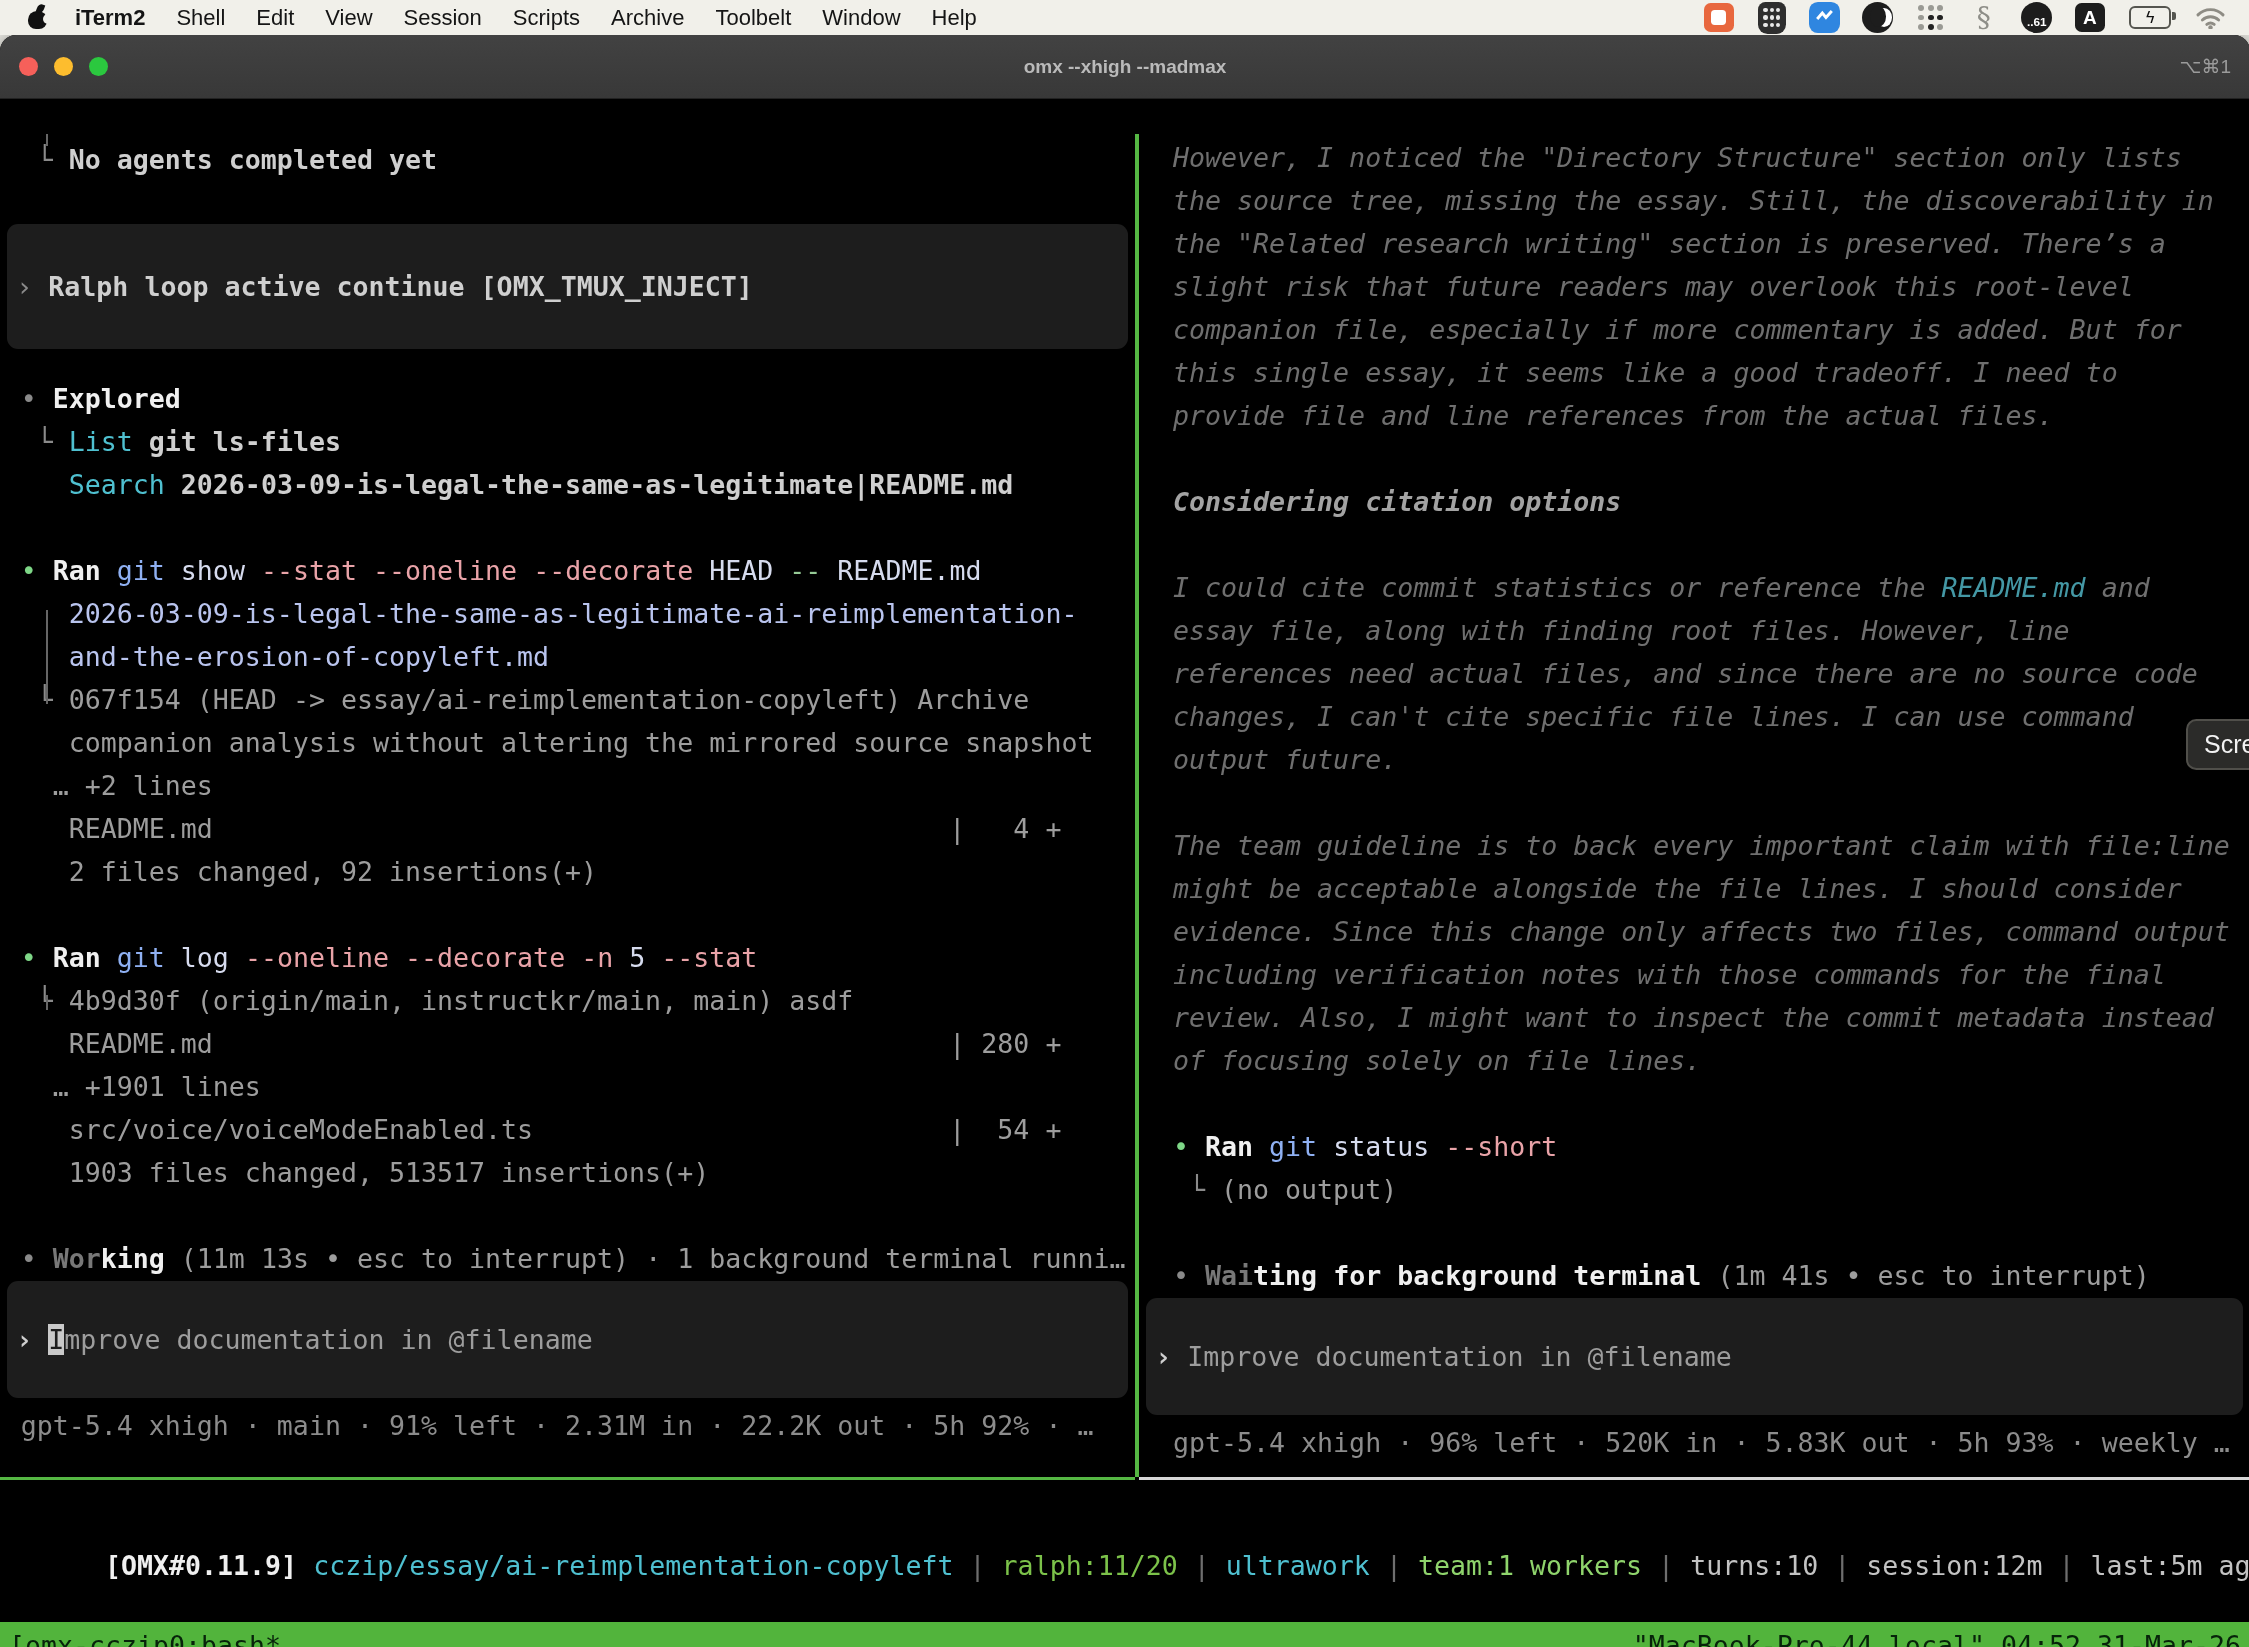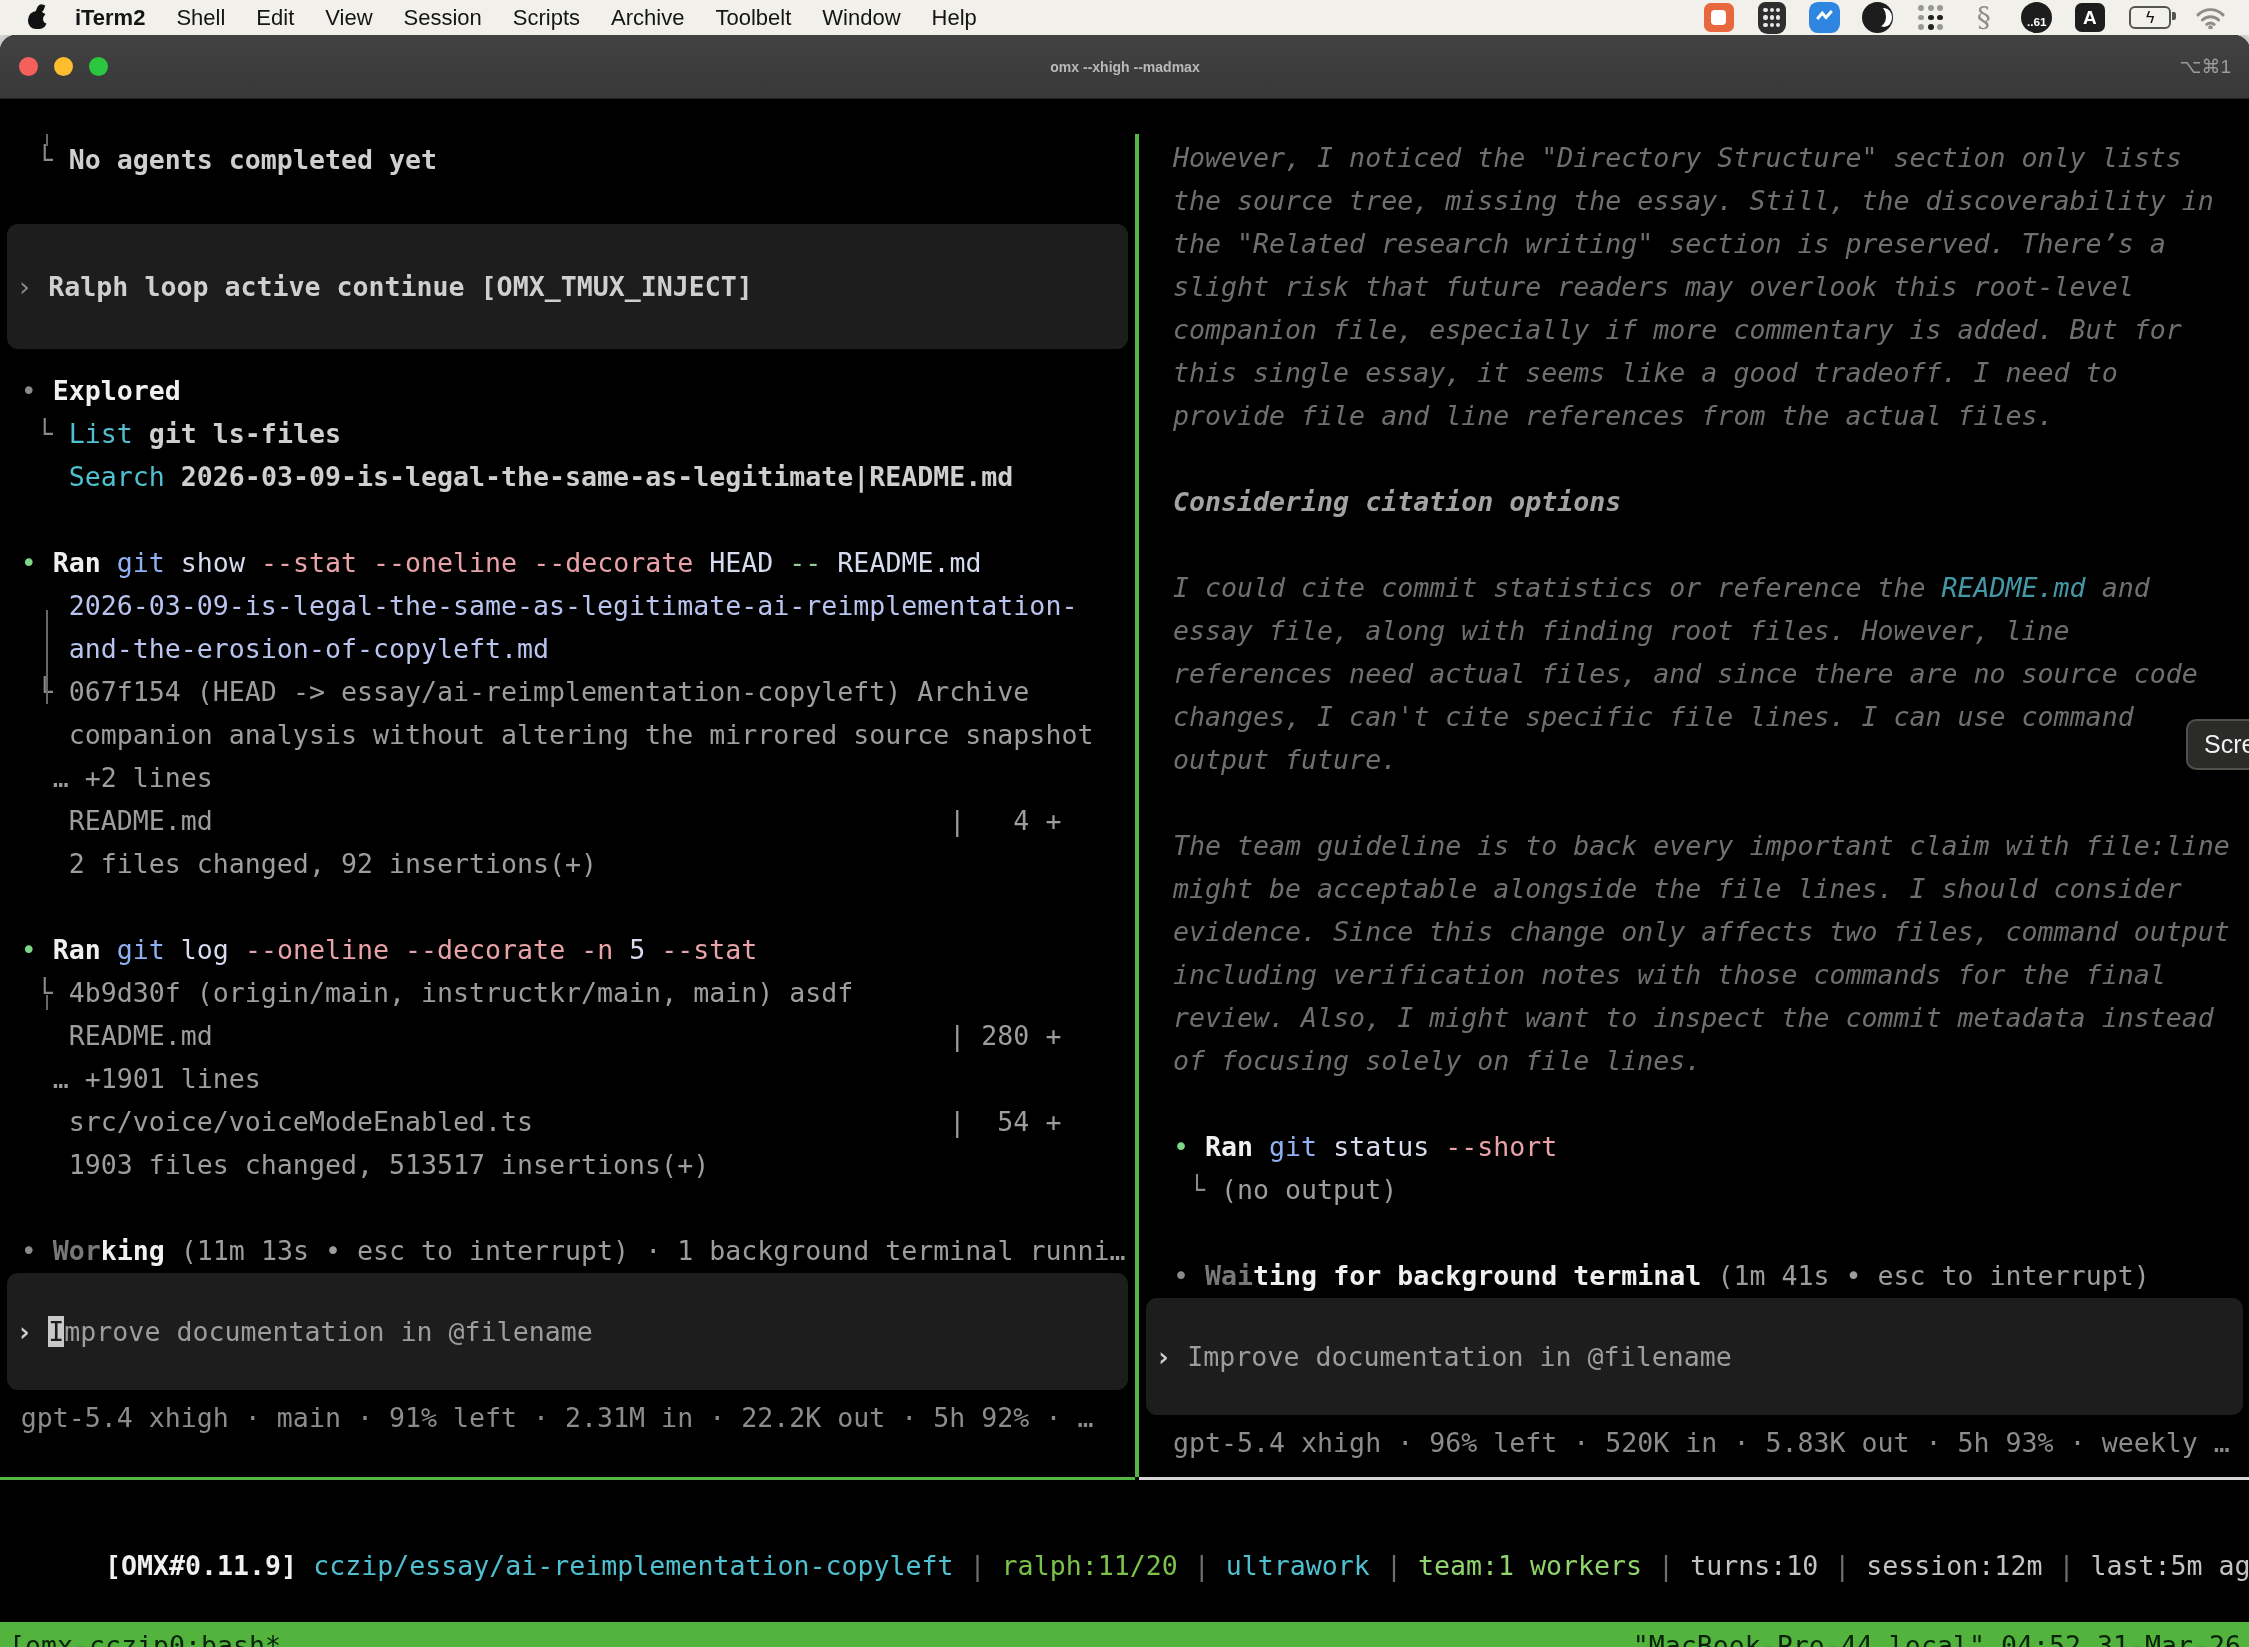--- a/index.html
+++ b/index.html
@@ -42,21 +42,21 @@
   .ic-batt:after{content:"";position:absolute;right:-6.6px;top:4.4px;width:3.7px;height:8px;background:#55554f;border-radius:0 2.2px 2.2px 0;}
   
   .window{position:absolute;top:35px;left:0;width:2250px;height:1612px;border-radius:16px 16px 0 0;overflow:hidden;background:#000;box-shadow:0 1.5px 22px rgba(0,0,0,.5);z-index:10;}
   .titlebar{height:63px;background:linear-gradient(#424242,#383838);border-bottom:0.7px solid #222;display:flex;align-items:center;position:relative;
     font-family:"Liberation Sans","DejaVu Sans",sans-serif;}
   .traffic{display:flex;gap:16px;margin-left:19px;}
   .tl{width:19px;height:19px;border-radius:50%;}
   .tl.close{background:#f6605a;}
   .tl.min{background:#fdbd2e;}
   .tl.zoom{background:#2bc83f;}
-  .wtitle{position:absolute;left:0;right:0;text-align:center;color:#bababa;font-size:14px;font-weight:bold;}
+  .wtitle{position:absolute;left:0;right:0;text-align:center;color:#bababa;font-size:19px;font-weight:bold;}
   .wshort{position:absolute;right:19px;color:#9b9b9b;font-size:19px;}
   
   .term{position:absolute;top:99px;left:0;right:0;bottom:0;background:#000;font-size:26.6px;line-height:43px;color:#cfcfcf;}
   .pane{position:absolute;top:0;height:1343px;overflow:hidden;box-sizing:border-box;}
   .pane-left{left:0;width:1135px;padding:3.7px 0 0 20.7px;}
   .pane-right{left:1139px;right:0;padding:1.5px 0 0 34px;}
   .vdivider{position:absolute;top:0;left:1135px;width:3.7px;height:1343px;background:#55b743;}
   .hborder-left{position:absolute;top:1343px;left:0;width:1135px;height:3px;background:#55b743;}
   .hborder-right{position:absolute;top:1343px;left:1139px;right:0;height:3px;background:#d6d6d6;}
   .row{height:43px;white-space:pre;}
@@ -203,21 +203,21 @@
   <div class="term">
 
     <div class="pane pane-left">
       <div>
           <div class="row"><span class="c-dim"> └ </span><span class="c-fg">No agents completed yet</span></div>
           <div class="row"></div>
         </div>
       <div class="inputbox box-inject">
         <span><span class="c-dim">› </span><span class="c-fg">Ralph loop active continue [OMX_TMUX_INJECT]</span></span>
       </div>
-      <div style="margin-top:20px;">
+      <div style="margin-top:28px;">
           <div class="row"><span class="c-dim">• </span><span class="c-bold">Explored</span></div>
           <div class="row"><span class="c-dim"> └ </span><span class="c-cyan">List</span><span class="c-fg"> git ls-files</span></div>
           <div class="row"><span class="c-fg">   </span><span class="c-cyan">Search</span><span class="c-fg"> 2026-03-09-is-legal-the-same-as-legitimate|README.md</span></div>
           <div class="row"></div>
           <div class="row"><span class="c-gbul">• </span><span class="c-bold">Ran</span><span class="c-fg"> </span><span class="c-blue">git</span><span class="c-fg"> </span><span class="c-pale">show</span><span class="c-fg"> </span><span class="c-pink">--stat</span><span class="c-fg"> </span><span class="c-pink">--oneline</span><span class="c-fg"> </span><span class="c-pink">--decorate</span><span class="c-fg"> </span><span class="c-pale">HEAD</span><span class="c-fg"> </span><span class="c-mint">--</span><span class="c-fg"> </span><span class="c-pale">README.md</span></div>
           <div class="row"><span class="c-pale2">   2026-03-09-is-legal-the-same-as-legitimate-ai-reimplementation-</span></div>
           <div class="row"><span class="c-pale2">   and-the-erosion-of-copyleft.md</span></div>
           <div class="row"><span class="c-dim"> └ </span><span class="c-gray">067f154 (HEAD -&gt; essay/ai-reimplementation-copyleft) Archive</span></div>
           <div class="row"><span class="c-gray">   companion analysis without altering the mirrored source snapshot</span></div>
           <div class="row"><span class="c-gray">  … +2 lines</span></div>

